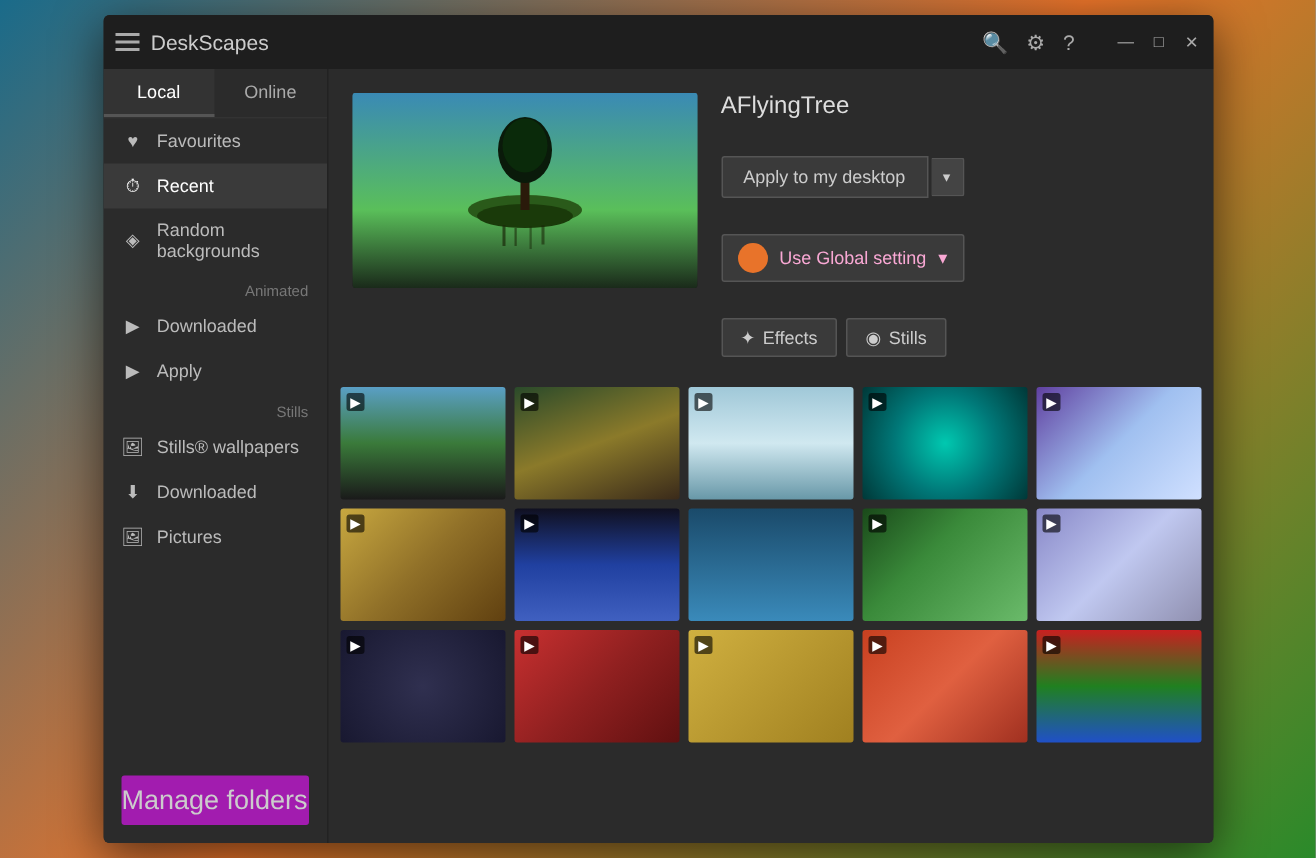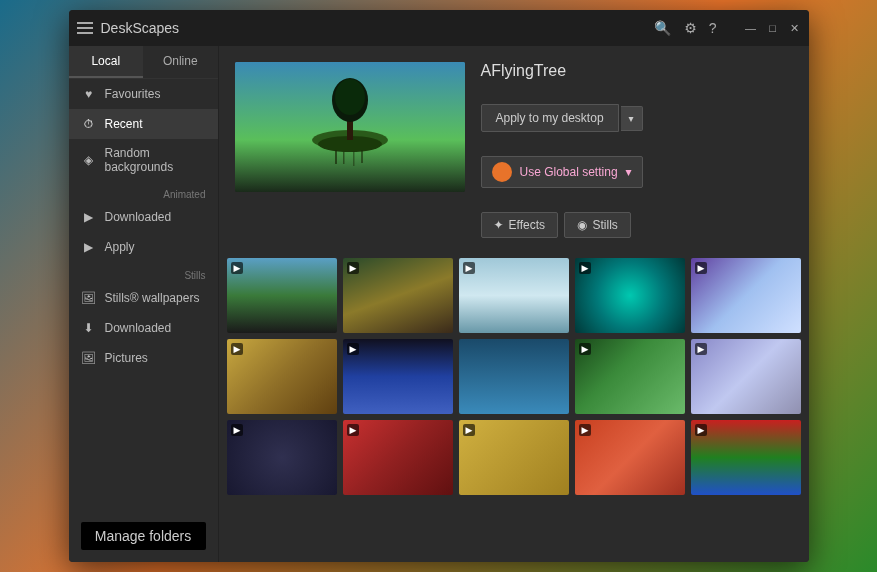--- a/index.html
+++ b/index.html
@@ -117,27 +117,27 @@
     .sidebar-item-icon {
       width: 16px;
       height: 16px;
       display: flex;
       align-items: center;
       justify-content: center;
       flex-shrink: 0;
     }
     .manage-btn {
       margin: auto 12px 12px 12px;
-      background: #000000;
+      background: #a21caf;
       border: none;
       color: #ccc;
       padding: 6px 0;
       width: calc(100% - 24px);
       cursor: pointer;
-      font-size: 14px;
+      font-size: 18px;
       border-radius: 2px;
     }
     .main-content {
       flex: 1;
       display: flex;
       flex-direction: column;
       overflow: hidden;
     }
     .top-panel {
       display: flex;

